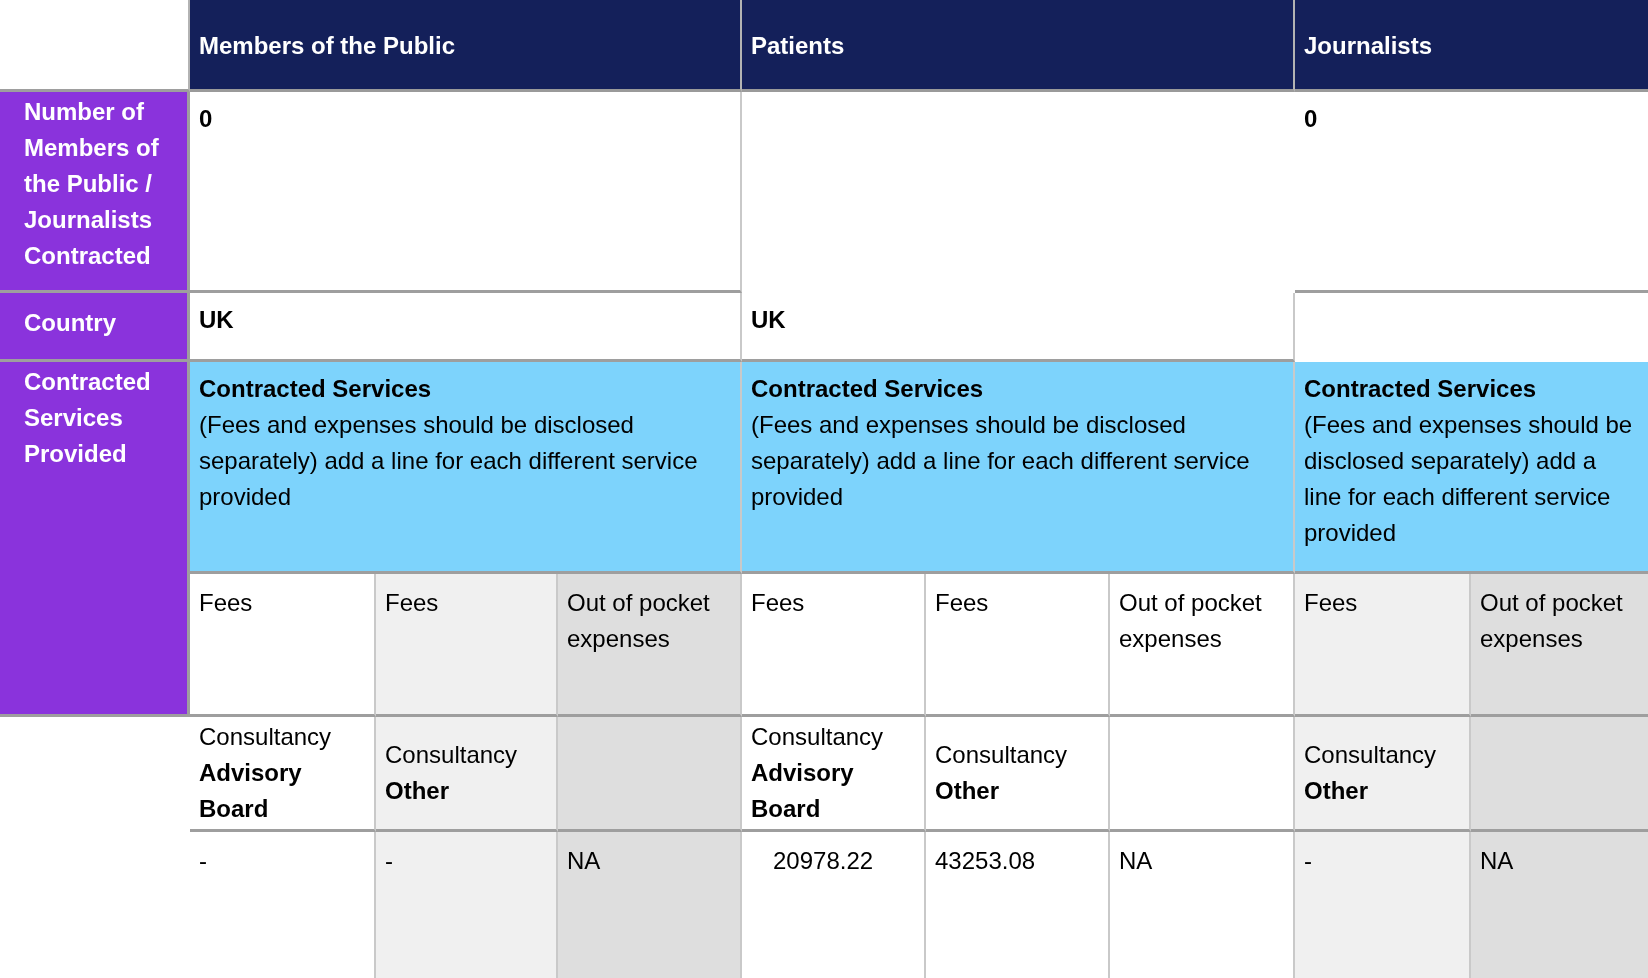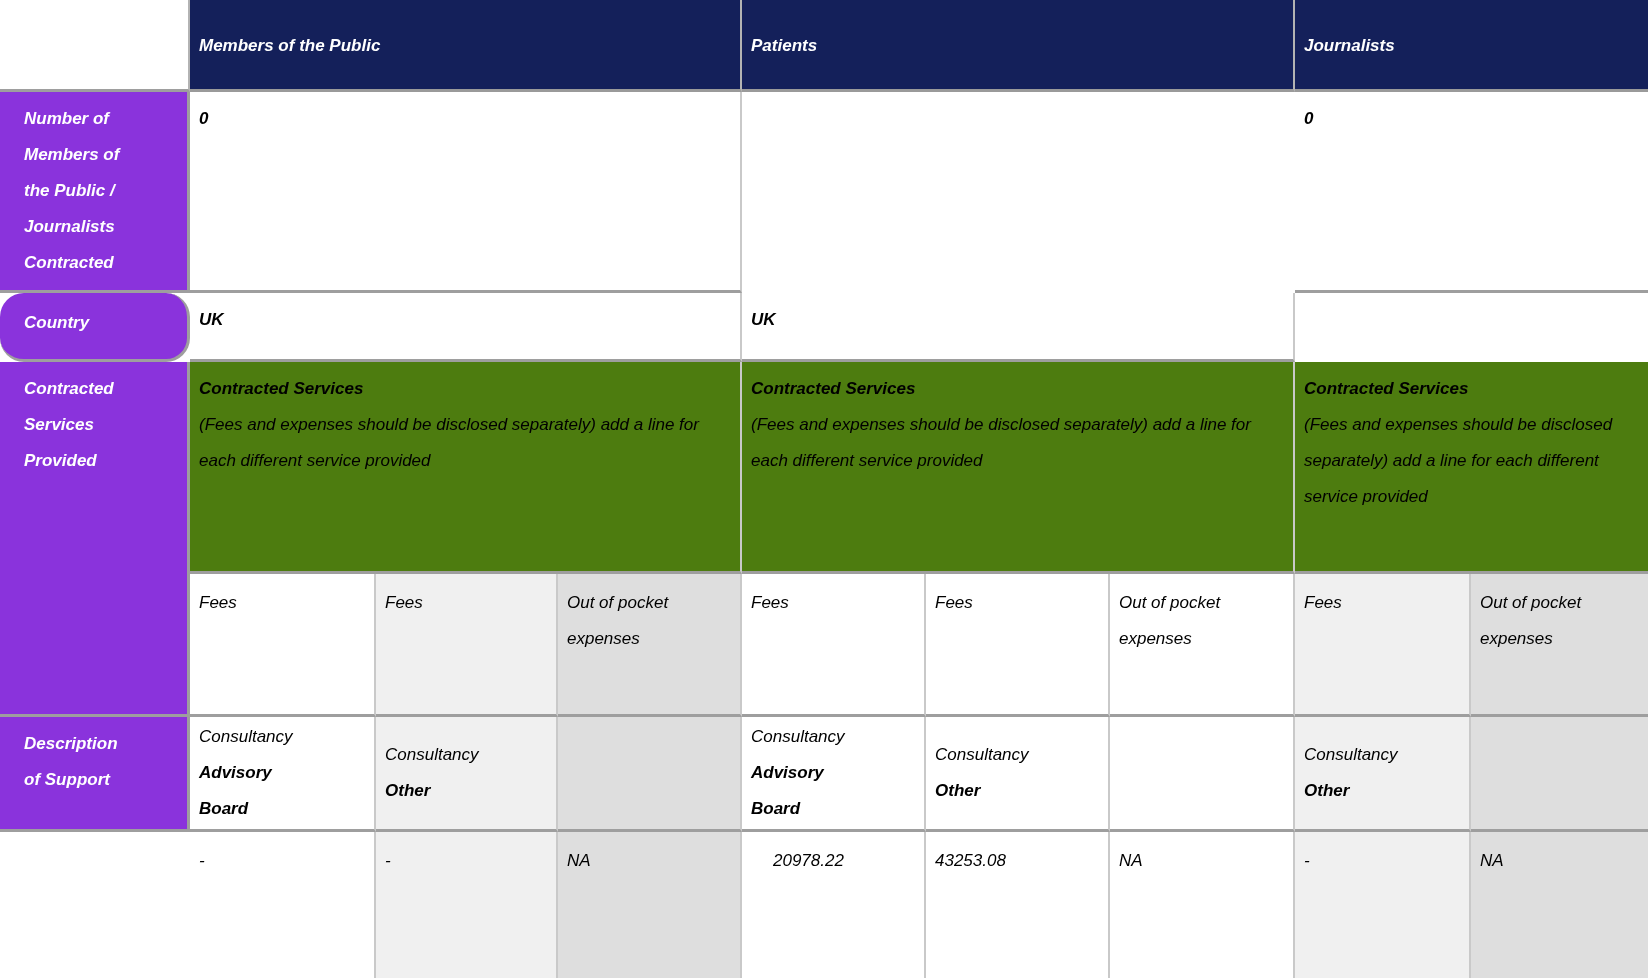--- a/index.html
+++ b/index.html
@@ -11,48 +11,47 @@
     grid-template-columns:190px 186px 182px 184px 184px 184px 185px 176px 177px;
     grid-template-rows:92px 201px 69px 212px 143px 115px 146px;
     background:#fff;
     overflow:hidden;
   }
   .cell{
     box-sizing:border-box;
     border-right:2px solid #c9c9c9;
     border-bottom:3px solid #9e9e9e;
     padding:9px 8px 6px 9px;
-    font-size:17px;
+    font-size:24px;
     line-height:36px;
     overflow:hidden;
-    font-style:italic;
   }
   .cell.lastcol{border-right:none;}
   .cell.lastrow{border-bottom:none;}
   .corner{background:#ffffff;border-right:2px solid #b3b3b3;}
   .colhead{
     background:#14205a;
     color:#ffffff;
     font-weight:bold;
     display:flex;align-items:center;
     border-right:2px solid #b3b3b3;
     border-bottom:3px solid #9a9a9a;
   }
   .rowlabel{
     background:#8a33dc;
     color:#ffffff;
     font-weight:bold;
     border-right:3px solid #9e9e9e;
     white-space:pre-line;
     padding-left:24px;
-    padding-top:9px;
+    padding-top:2px;
   }
-  .rowlabel.vcenter{display:flex;align-items:center;padding-top:0;border-radius:24px;}
+  .rowlabel.vcenter{display:flex;align-items:center;padding-top:0;}
   .bold{font-weight:bold;}
-  .graysec{background:#4d7c0f;}
+  .graysec{background:#7dd3fc;}
   .graysec .sec-title{font-weight:bold;display:block;}
   .bg-white{background:#ffffff;}
   .bg-lgray{background:#f0f0f0;}
   .bg-mgray{background:#dedede;}
   .desc{display:flex;flex-direction:column;justify-content:center;padding-top:0;padding-bottom:0;}
   .desc strong{display:block;white-space:pre-line;}
   .val{padding-top:11px;}
 </style>
 </head>
 <body>
@@ -100,22 +99,20 @@
 
   <div class="cell bg-white val" style="grid-column:2;grid-row:5;">Fees</div>
   <div class="cell bg-lgray val" style="grid-column:3;grid-row:5;">Fees</div>
   <div class="cell bg-mgray val" style="grid-column:4;grid-row:5;">Out of pocket expenses</div>
   <div class="cell bg-white val" style="grid-column:5;grid-row:5;">Fees</div>
   <div class="cell bg-white val" style="grid-column:6;grid-row:5;">Fees</div>
   <div class="cell bg-white val" style="grid-column:7;grid-row:5;">Out of pocket expenses</div>
   <div class="cell bg-lgray val" style="grid-column:8;grid-row:5;">Fees</div>
   <div class="cell bg-mgray lastcol val" style="grid-column:9;grid-row:5;">Out of pocket expenses</div>
 
-  <div class="cell rowlabel" style="grid-column:1;grid-row:6;">Description
-of Support</div>
   <div class="cell bg-white desc" style="grid-column:2;grid-row:6;">
     <span>Consultancy</span>
     <strong>Advisory
 Board</strong>
   </div>
   <div class="cell bg-lgray desc" style="grid-column:3;grid-row:6;">
     <span>Consultancy</span>
     <strong>Other</strong>
   </div>
   <div class="cell bg-mgray" style="grid-column:4;grid-row:6;"></div>

